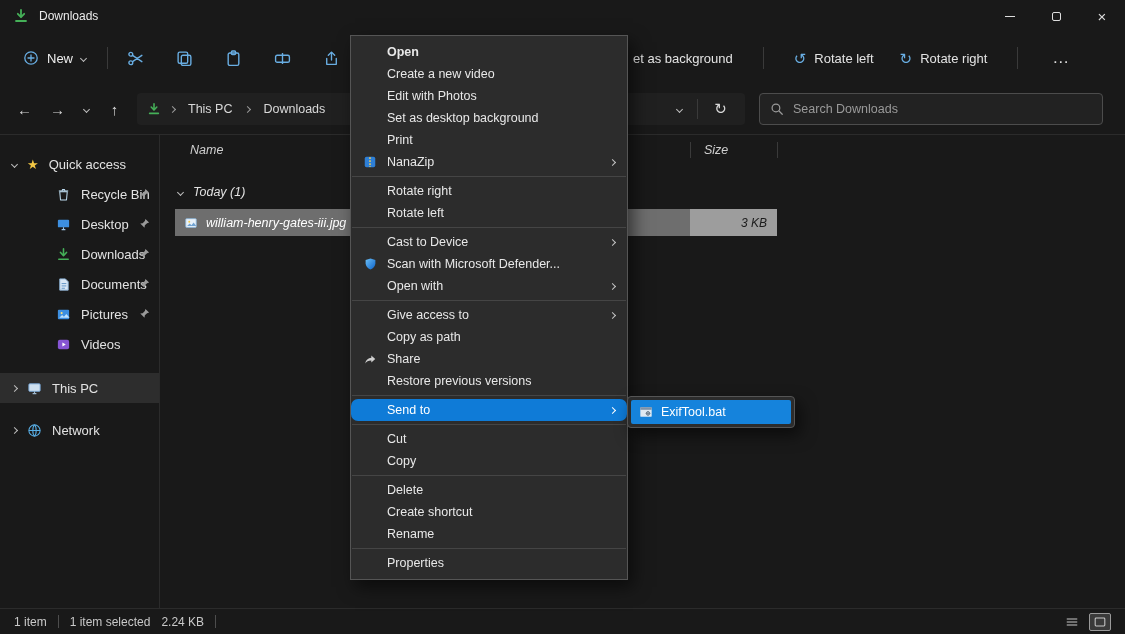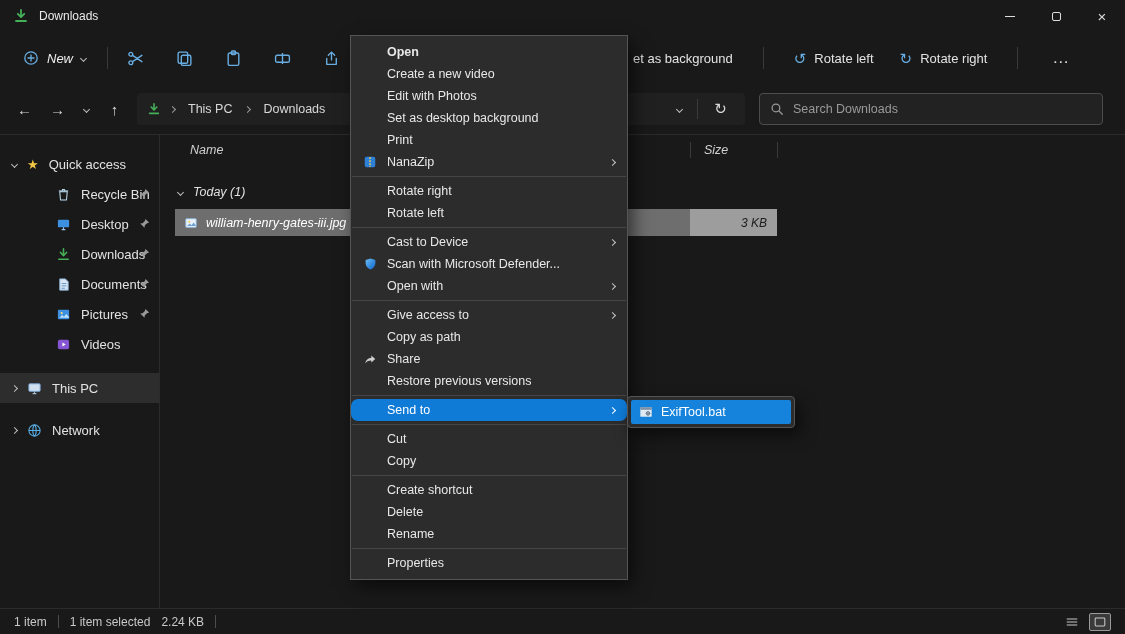--- a/index.html
+++ b/index.html
@@ -21,21 +21,21 @@
   .titlebar { height:32px; display:flex; align-items:center; padding-left:13px; }
   .title-text { font-size:12px; margin-left:10px; color:#eaeaea; }
   .win-controls { margin-left:auto; display:flex; height:100%; }
   .win-btn { width:46px; height:100%; display:flex; align-items:center; justify-content:center; color:#ddd; }
   .min-glyph { width:10px; height:1px; background:#ddd; display:inline-block; }
   .max-glyph { width:9px; height:9px; border:1px solid #ddd; border-radius:2px; display:inline-block; }
   .close-glyph { font-size:15px; line-height:1; }
 
   
   .commandbar { height:52px; display:flex; align-items:center; padding:0 12px; position:relative; }
-  .cmd-new { display:flex; align-items:center; gap:8px; padding:7px 11px; border-radius:4px; font-size:13px; color:#eee;font-style:italic; }
+  .cmd-new { display:flex; align-items:center; gap:8px; padding:7px 11px; border-radius:4px; font-size:13px; color:#eee; }
   .cmd-sep { width:1px; height:22px; background:#3a3a3a; margin:0 10px; }
   .cmd-icons { display:flex; gap:31px; margin-left:8px; }
   .ic-btn { width:18px; height:18px; display:flex; align-items:center; justify-content:center; }
   .cmd-right { position:absolute; left:627px; top:0; height:100%; display:flex; align-items:center; gap:14px; }
   .cmd-right .lbl-btn { display:flex; align-items:flex-start; gap:8px; color:#e3e3e3; font-size:13px; padding:6px 6px; }
   .rot-glyph { font-size:15px; color:#69aee3; line-height:1; }
   .more-btn { font-size:17px; color:#ddd; padding:0 10px; letter-spacing:1px; }
 
   
   .navbar { height:50px; display:flex; align-items:center; padding:0 10px; gap:4px; }
@@ -509,24 +509,24 @@
   <div class="mi">
     <span>Cut</span>
   </div>
   <div class="mi">
     <span>Copy</span>
   </div>
 
   <div class="msep"></div>
 
   <div class="mi">
+    <span>Delete</span>
+  </div>
+  <div class="mi">
     <span>Create shortcut</span>
-  </div>
-  <div class="mi">
-    <span>Delete</span>
   </div>
   <div class="mi">
     <span>Rename</span>
   </div>
 
   <div class="msep"></div>
 
   <div class="mi">
     <span>Properties</span>
   </div>

